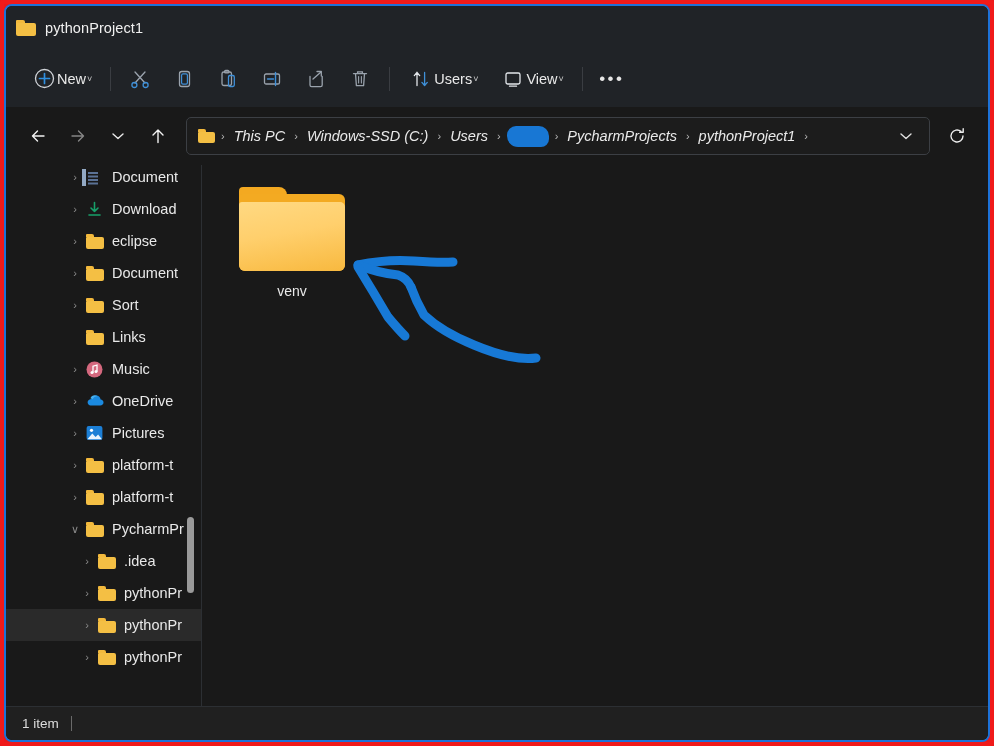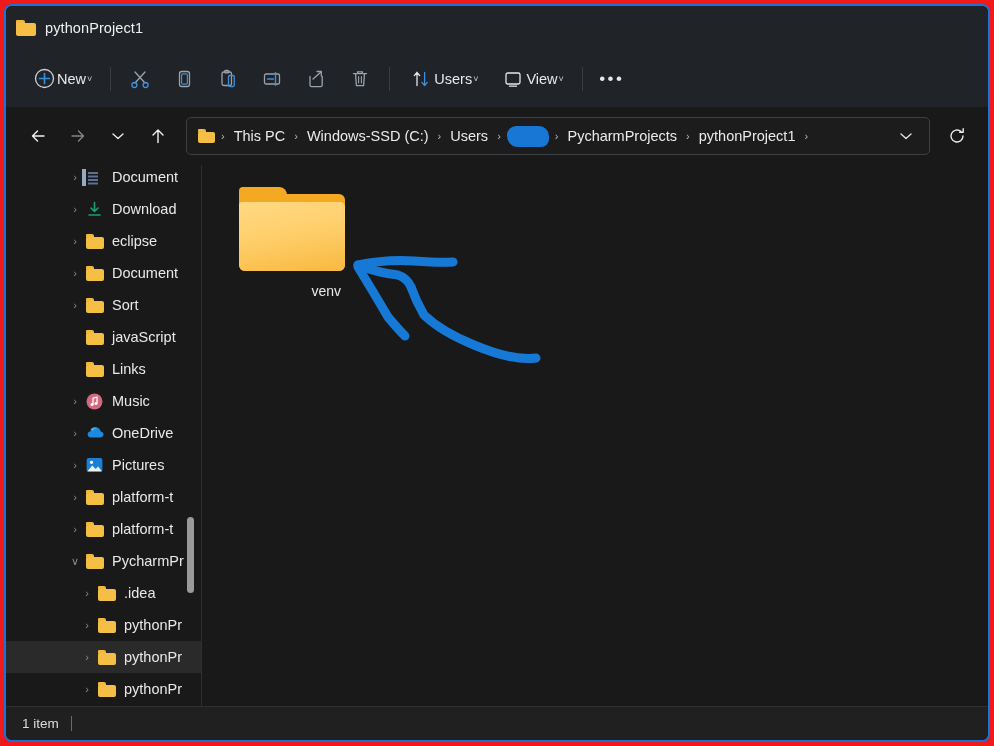--- a/index.html
+++ b/index.html
@@ -93,21 +93,21 @@
   .cr-folder .tab {
     position: absolute; left: 0; top: 0; width: 8px; height: 3px;
     background: #f3b93c; border-radius: 1px 2px 0 0;
   }
   .cr-folder .body {
     position: absolute; left: 0; top: 2.5px; width: 17px; height: 11.5px;
     background: #f4bf44; border-radius: 1px 2px 2px 2px;
   }
   .crumb {
     color: #eaeaea; font-size: 14.5px; padding: 3px 6px;
-    white-space: nowrap; border-radius: 4px; cursor: default;
+    white-space: nowrap; border-radius: 4px; cursor: default; font-style: italic;
   }
   .cr-sep { color: #b9b9b9; font-size: 11px; padding: 0 3px; }
   .redact {
     width: 42px; height: 21px; background: #1877d4;
     border-radius: 9px 10px 8px 11px; margin: 0 3px;
     display: inline-block;
   }
   .addr-right { display: flex; align-items: center; margin-left: auto; flex: 0 0 auto; }
   .addr-ic { width: 34px; height: 34px; display: flex; align-items: center; justify-content: center; cursor: default; }
 
@@ -155,21 +155,21 @@
   .scrollbar-track { position: absolute; right: 7px; top: 0; bottom: 0; width: 7px; }
   .scrollbar-thumb {
     position: absolute; right: 0; width: 7px;
     background: #9a9a9a; border-radius: 4px;
   }
 
   
   .content { flex: 1; background: #191919; position: relative; overflow: hidden; }
   .file-tile {
     position: absolute; left: 36px; top: 22px;
-    width: 108px; text-align: right; cursor: default;
+    width: 108px; text-align: center; cursor: default;
   }
   .big-folder { width: 106px; height: 84px; position: relative; margin: 0 auto; }
   .big-folder .tab {
     position: absolute; left: 0; top: 0; width: 48px; height: 13px;
     background: #f3a921; border-radius: 4px 8px 0 0;
   }
   .big-folder .back {
     position: absolute; left: 0; top: 7px; width: 106px; height: 77px;
     background: #f3aa22; border-radius: 4px 6px 6px 6px;
   }
@@ -408,28 +408,20 @@
             </span>
             <span class="tree-label">Document</span>
           </div>
           <div class="tree-row lvl1">
             <span class="twisty">›</span>
             <span class="ic ic-folder">
               <span class="tab"></span>
               <span class="body"></span>
             </span>
             <span class="tree-label">Sort</span>
-          </div>
-          <div class="tree-row lvl1">
-            <span class="twisty"></span>
-            <span class="ic ic-folder">
-              <span class="tab"></span>
-              <span class="body"></span>
-            </span>
-            <span class="tree-label">javaScript</span>
           </div>
           <div class="tree-row lvl1">
             <span class="twisty"></span>
             <span class="ic ic-folder">
               <span class="tab"></span>
               <span class="body"></span>
             </span>
             <span class="tree-label">Links</span>
           </div>
           <div class="tree-row lvl1">

